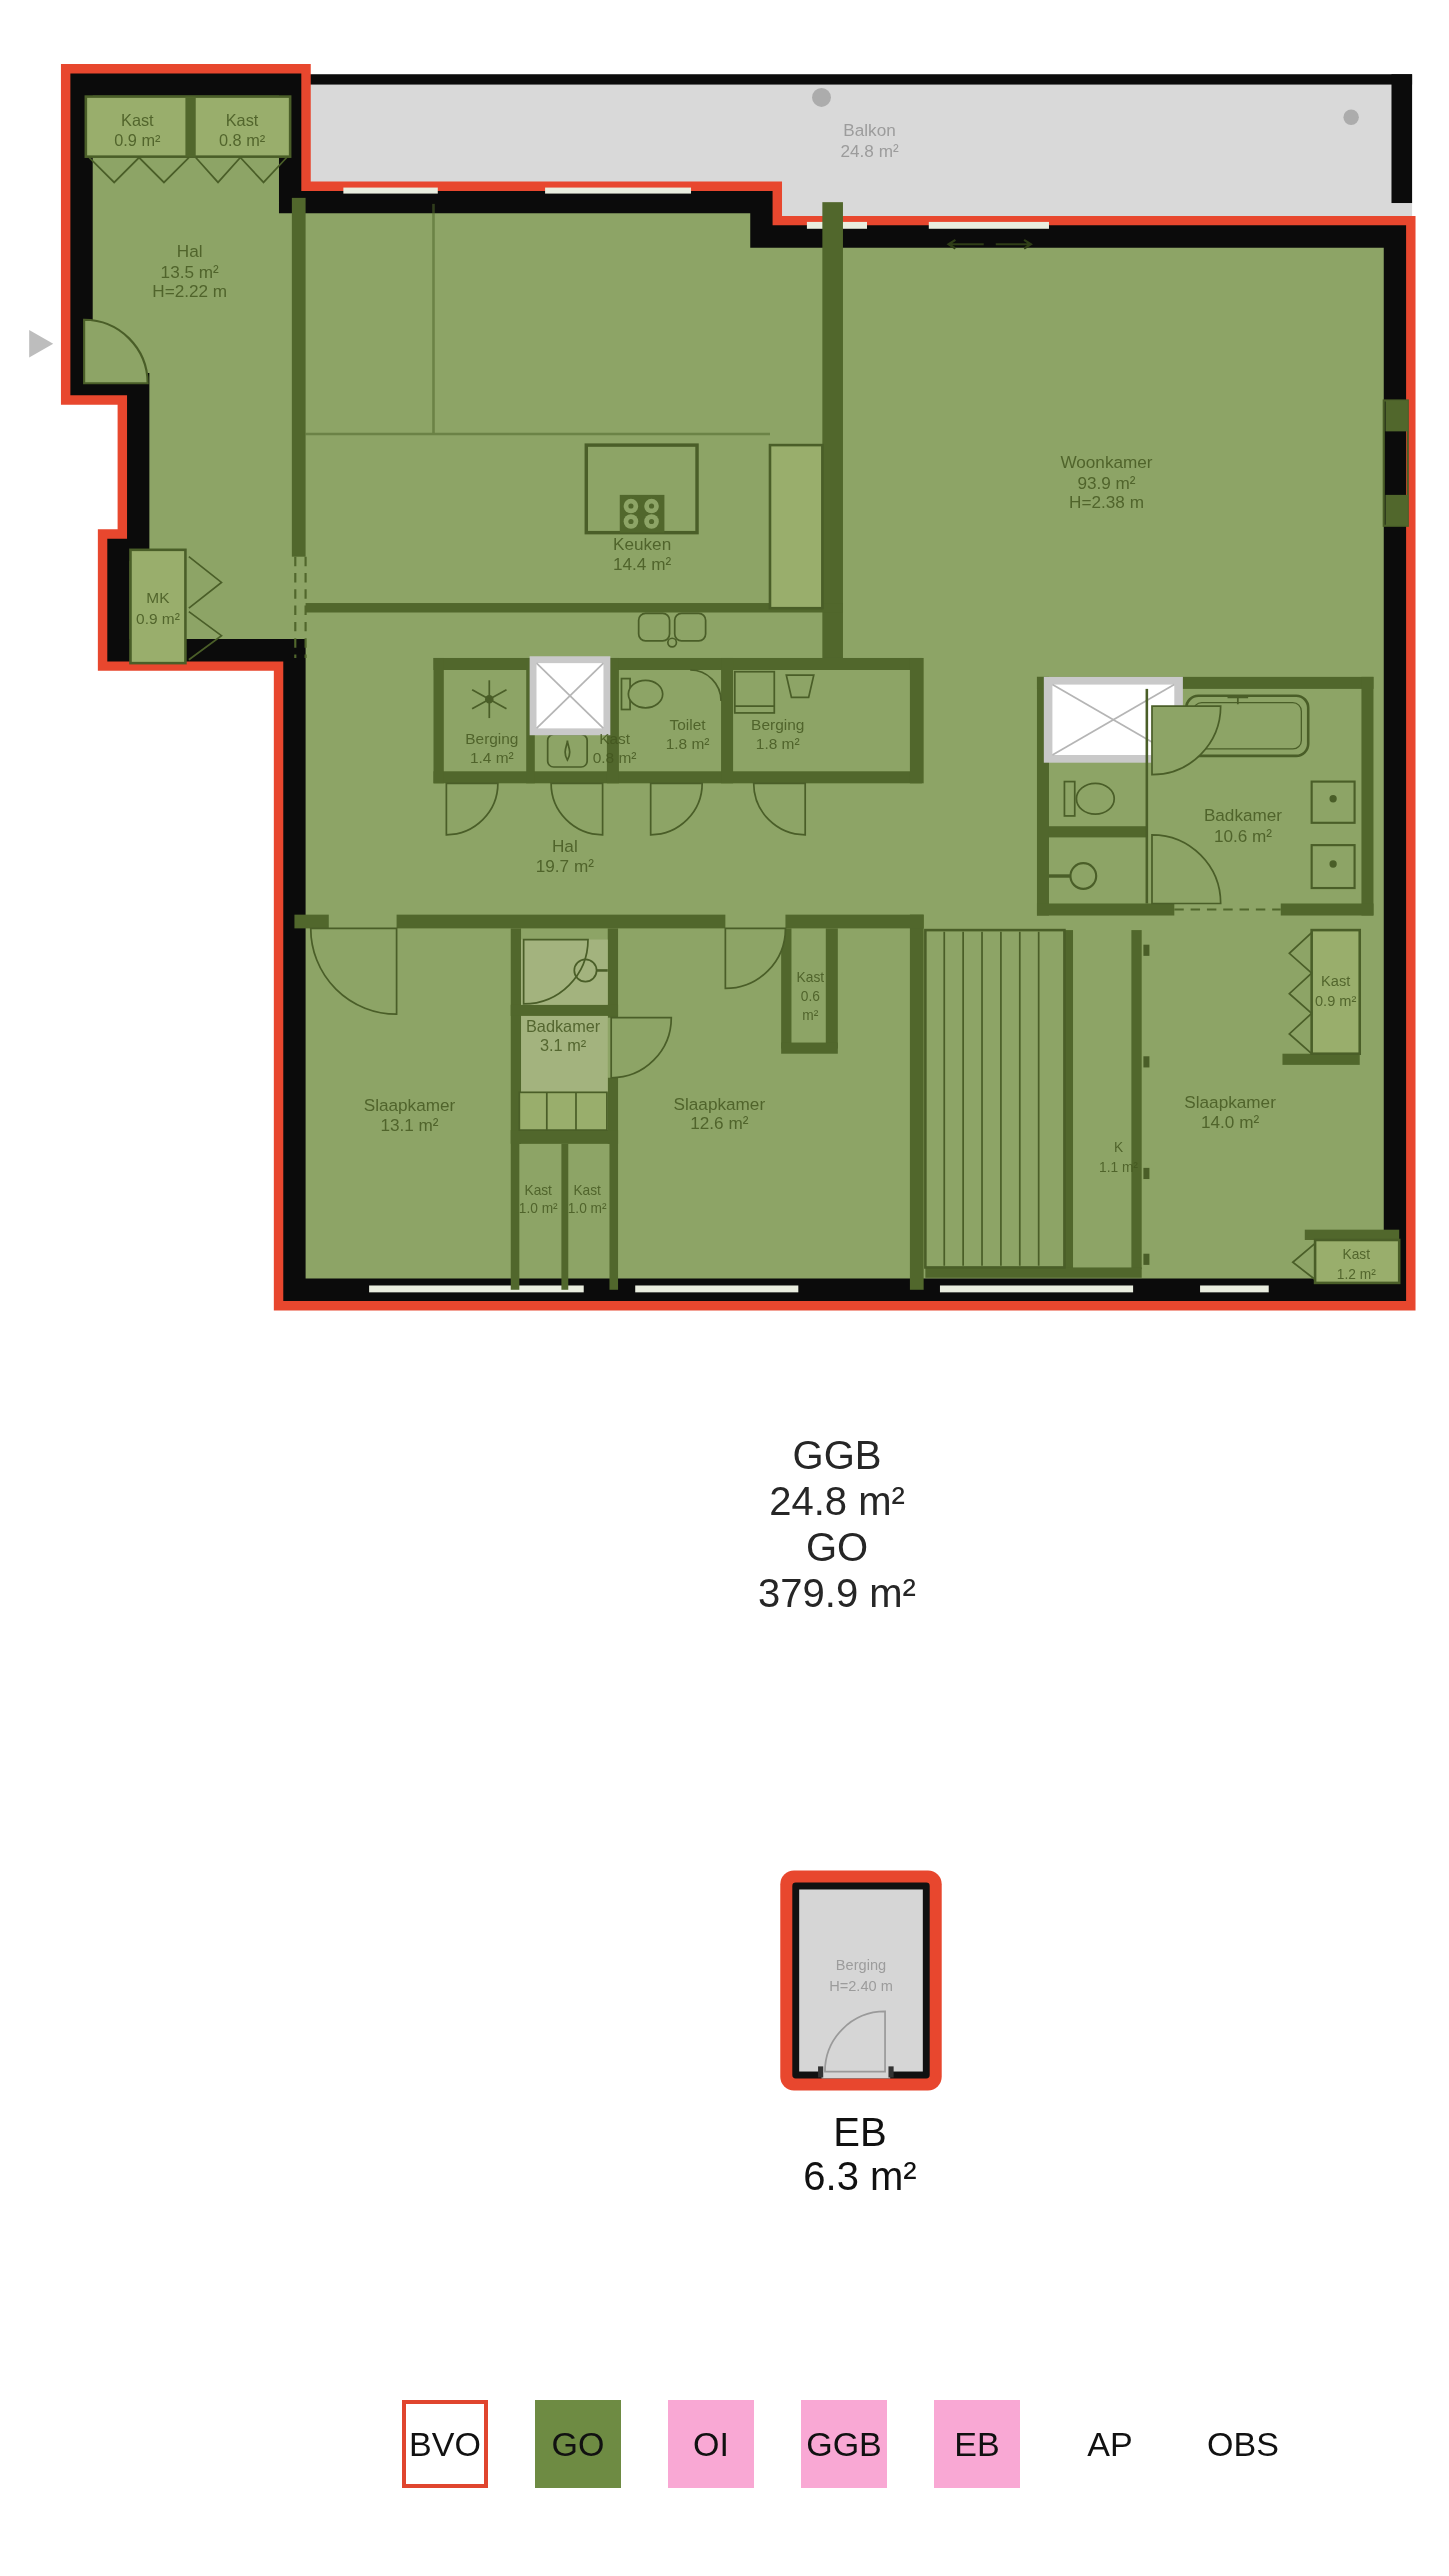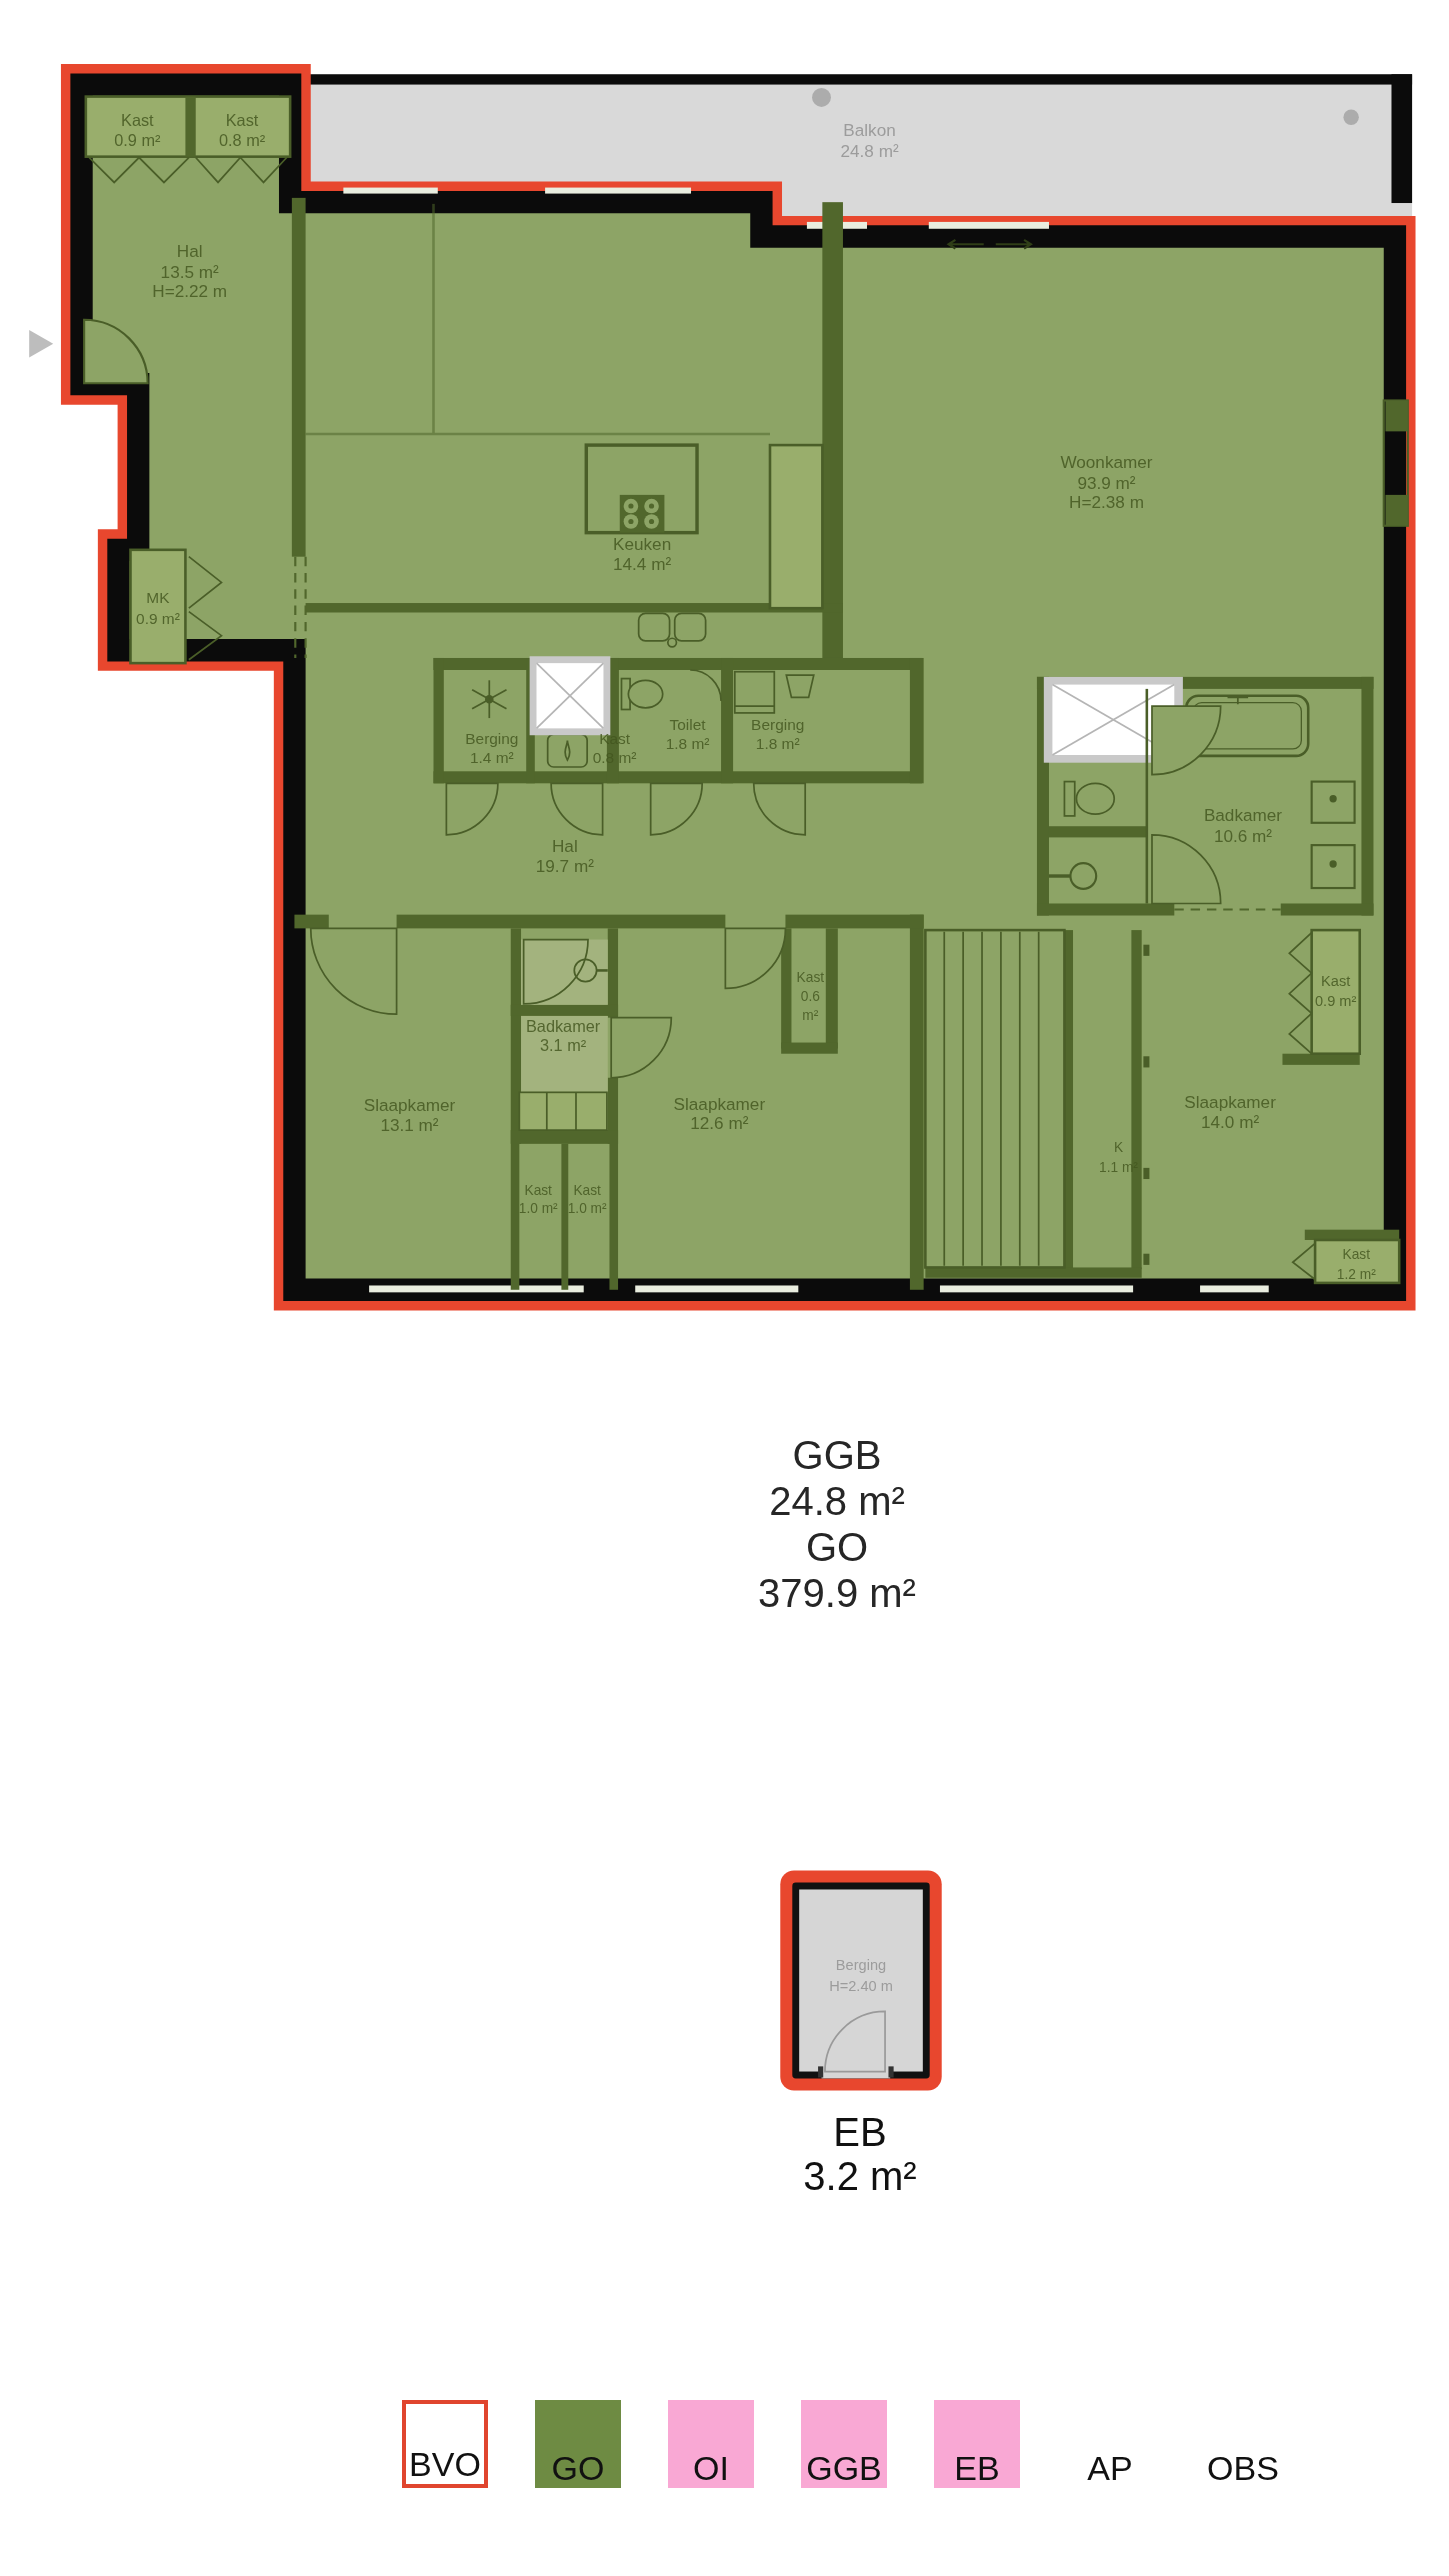--- a/index.html
+++ b/index.html
@@ -8,21 +8,21 @@
   .plan-svg{position:absolute;left:0;top:0;}
   .eb-svg{position:absolute;left:775px;top:1862px;}
   svg text{font-family:"Liberation Sans", sans-serif;}
   .room-lbl{fill:#43561f;opacity:.82;text-anchor:middle;}
   .gray-lbl{fill:#9c9c9c;text-anchor:middle;}
   .summary{position:absolute;left:837px;top:1432px;transform:translateX(-50%);
            text-align:center;font-size:40px;line-height:46px;color:#262626;white-space:nowrap;}
   .eb-summary{position:absolute;left:860px;top:2110px;transform:translateX(-50%);
            text-align:center;font-size:40px;line-height:44px;color:#111111;white-space:nowrap;}
   .legend{position:absolute;left:402px;top:2400px;display:flex;gap:47px;align-items:stretch;}
-  .chip{width:86px;height:88px;display:flex;align-items:flex-end;justify-content:center;
+  .chip{width:86px;height:88px;display:flex;align-items:center;justify-content:center;
         font-size:34px;color:#111;box-sizing:border-box;flex:none;}
   .chip-bvo{background:#ffffff;border:4.3px solid #e0452e;}
   .chip-go{background:#6e8b43;}
   .chip-oi,.chip-ggb,.chip-eb{background:#f9a8d4;}
   .chip-ap,.chip-obs{background:transparent;}
 </style>
 </head>
 <body>
 
 <div class="page">
@@ -370,21 +370,21 @@
     <rect x="54" y="238" width="80" height="14" fill="#d6d6d6"></rect>
     <rect x="50" y="238" width="6" height="13" fill="#333333"></rect>
     <rect x="132" y="238" width="6" height="13" fill="#333333"></rect>
     <path d="M128,244 L58,244 A70,70 0 0 1 128,174 Z" fill="#d6d6d6" stroke="#9a9a9a" stroke-width="2"></path>
     <text class="gray-lbl" x="100" y="126" font-size="17">Berging</text>
     <text class="gray-lbl" x="100" y="150" font-size="17">H=2.40 m</text>
   </svg>
 
   <div class="eb-summary">
     <div>EB</div>
-    <div>3.2 m²</div>
+    <div>6.3 m²</div>
   </div>
 
   <div class="legend">
     <div class="chip chip-bvo">
         <span>BVO</span>
       </div>
     <div class="chip chip-go">
         <span>GO</span>
       </div>
     <div class="chip chip-oi">

